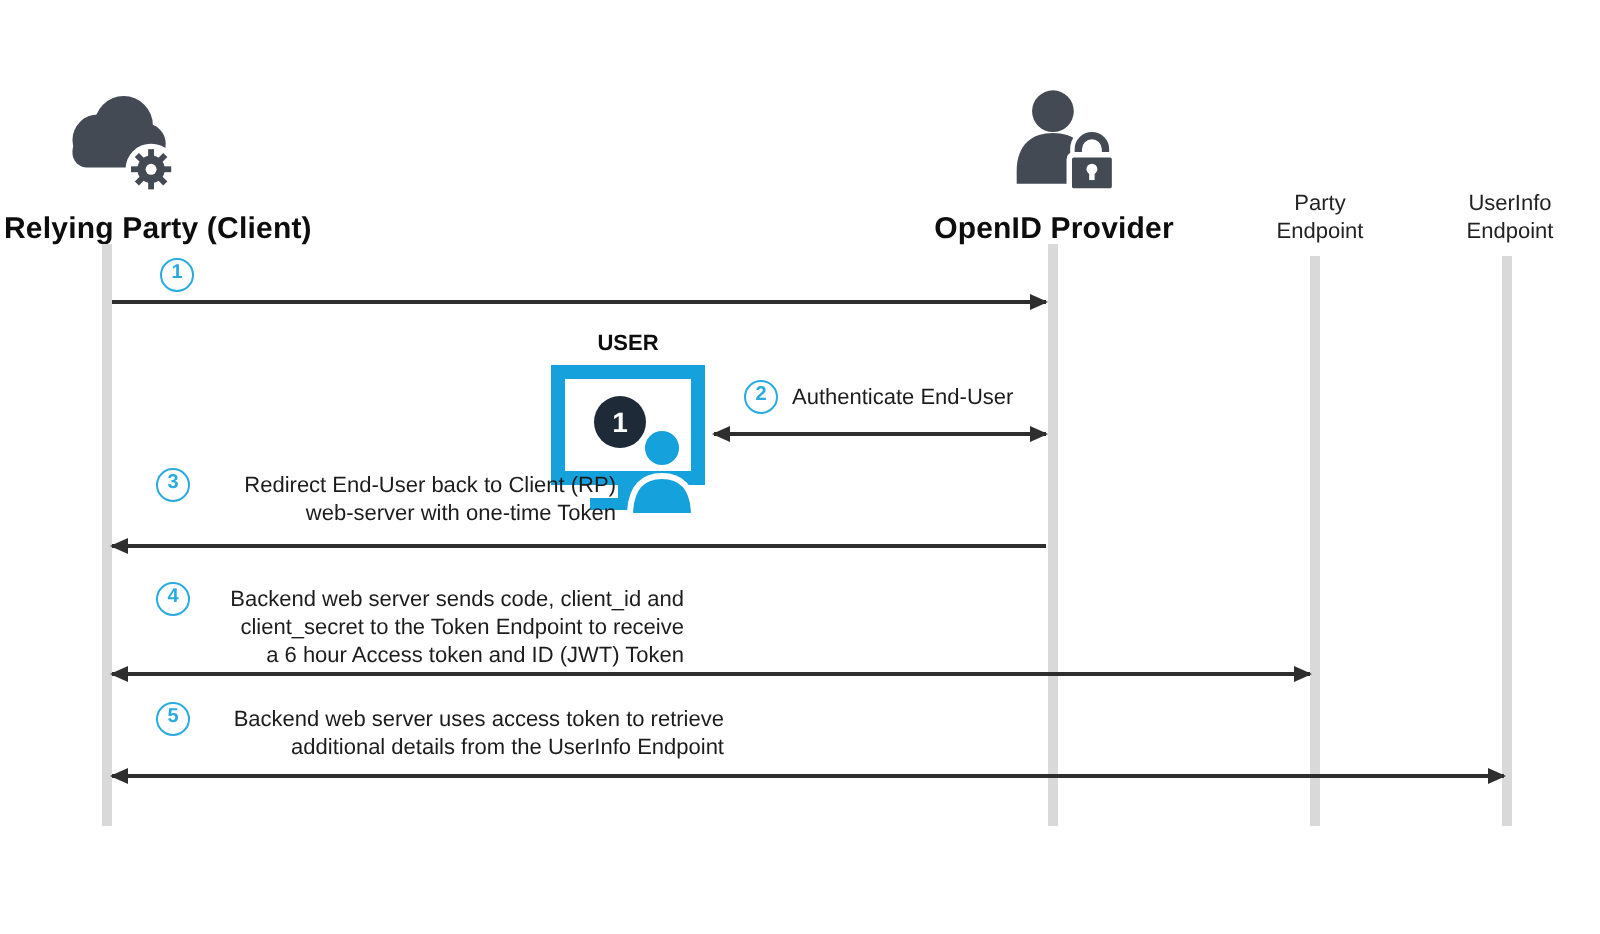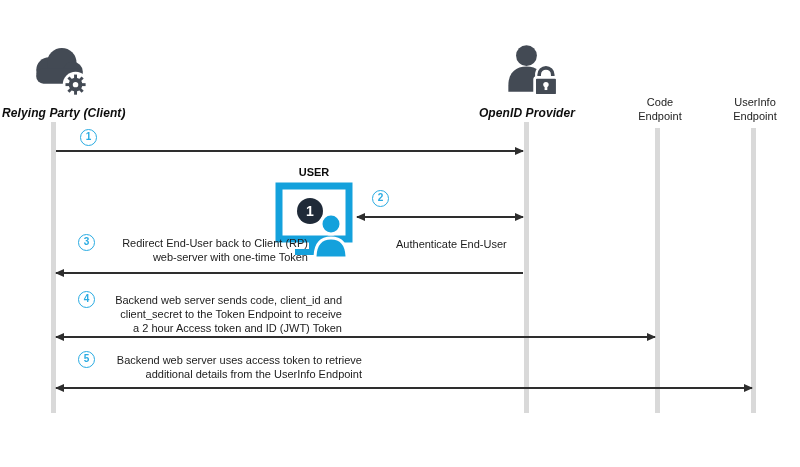--- a/index.html
+++ b/index.html
@@ -5,21 +5,21 @@
   :root{
     --cyan:#29abe2; --monitor:#14a1dc; --dark:#434a54; --lifeline:#d9d9d9;
     --arrow:#2e2e2e; --badge:#1f2a38; --text:#1c1c1c;
   }
   *{margin:0;padding:0;box-sizing:border-box;}
   body{background:#fff;font-family:"Liberation Sans",sans-serif;}
   .canvas{position:relative;width:800px;height:467px;background:#fff;overflow:hidden;}
 
   .lifeline{position:absolute;width:5px;background:var(--lifeline);}
 
-  .actor-label{position:absolute;font-size:12px;font-weight:bold;color:#0d0d0d;letter-spacing:.1px;font-style:italic;}
+  .actor-label{position:absolute;font-size:15px;font-weight:bold;color:#0d0d0d;letter-spacing:.1px;}
   .endpoint-label{position:absolute;font-size:11px;color:#222;text-align:center;line-height:14px;}
 
   .num-circle{position:absolute;width:17px;height:17px;border:1.5px solid var(--cyan);
     border-radius:50%;color:var(--cyan);font-size:10px;font-weight:bold;line-height:14px;
     text-align:center;background:#fff;}
 
   .step-text{position:absolute;font-size:11px;color:var(--text);line-height:14px;}
   .step-text.centered{text-align:right;}
 
   .msg-line{position:absolute;height:2px;background:var(--arrow);}
@@ -63,21 +63,21 @@
       <rect x="36" y="38" width="25" height="20" rx="2.5" fill="#434a54" stroke="#ffffff" stroke-width="3"></rect>
       <circle cx="48.5" cy="46" r="3" fill="#ffffff"></circle>
       <rect x="47" y="46" width="3" height="6" fill="#ffffff"></rect>
     </svg>
   </div>
 
   <div class="actor-label" style="left:2px;top:106px;">Relying Party (Client)</div>
   <div class="actor-label" style="left:467px;top:106px;width:120px;text-align:center;">OpenID Provider</div>
 
   <div class="endpoint-label" style="left:620px;top:95px;width:80px;">
-    <div>Code</div>
+    <div>Party</div>
     <div>Endpoint</div>
   </div>
   <div class="endpoint-label" style="left:715px;top:95px;width:80px;">
     <div>UserInfo</div>
     <div>Endpoint</div>
   </div>
 
   <div class="lifeline" style="left:51px;top:122px;height:291px;"></div>
   <div class="lifeline" style="left:524px;top:122px;height:291px;"></div>
   <div class="lifeline" style="left:655px;top:128px;height:285px;"></div>
@@ -95,40 +95,40 @@
       <rect x="35" y="57" width="9" height="11" fill="#14a1dc"></rect>
       <rect x="21" y="67" width="37" height="6" fill="#14a1dc"></rect>
       <circle cx="36" cy="29" r="13" fill="#1f2a38"></circle>
       <text x="36" y="34" text-anchor="middle" font-size="14" font-weight="bold" fill="#ffffff">1</text>
       <circle cx="57" cy="42" r="10" fill="#14a1dc" stroke="#ffffff" stroke-width="3"></circle>
       <path d="M41 76 c0-15 7-20 16-20 c9 0 16 5 16 20 z" fill="#14a1dc" stroke="#ffffff" stroke-width="3"></path>
     </svg>
   </div>
 
   <div class="num-circle" style="left:372px;top:190px;">2</div>
-  <div class="step-text" style="left:396px;top:192px;margin-top:45px;">Authenticate End-User</div>
+  <div class="step-text" style="left:396px;top:192px;">Authenticate End-User</div>
   <div class="msg-line" style="left:357px;top:216px;width:166px;">
     <span class="ah ah-l"></span>
     <span class="ah ah-r"></span>
   </div>
 
   <div class="num-circle" style="left:78px;top:234px;">3</div>
   <div class="step-text centered" style="left:96px;top:236px;width:212px;">
     <div>Redirect End-User back to Client (RP)</div>
     <div>web-server with one-time Token</div>
   </div>
   <div class="msg-line" style="left:56px;top:272px;width:467px;">
     <span class="ah ah-l"></span>
   </div>
 
   <div class="num-circle" style="left:78px;top:291px;">4</div>
   <div class="step-text centered" style="left:96px;top:293px;width:246px;">
     <div>Backend web server sends code, client_id and</div>
     <div>client_secret to the Token Endpoint to receive</div>
-    <div>a 2 hour Access token and ID (JWT) Token</div>
+    <div>a 6 hour Access token and ID (JWT) Token</div>
   </div>
   <div class="msg-line" style="left:56px;top:336px;width:599px;">
     <span class="ah ah-l"></span>
     <span class="ah ah-r"></span>
   </div>
 
   <div class="num-circle" style="left:78px;top:351px;">5</div>
   <div class="step-text centered" style="left:96px;top:353px;width:266px;">
     <div>Backend web server uses access token to retrieve</div>
     <div>additional details from the UserInfo Endpoint</div>

